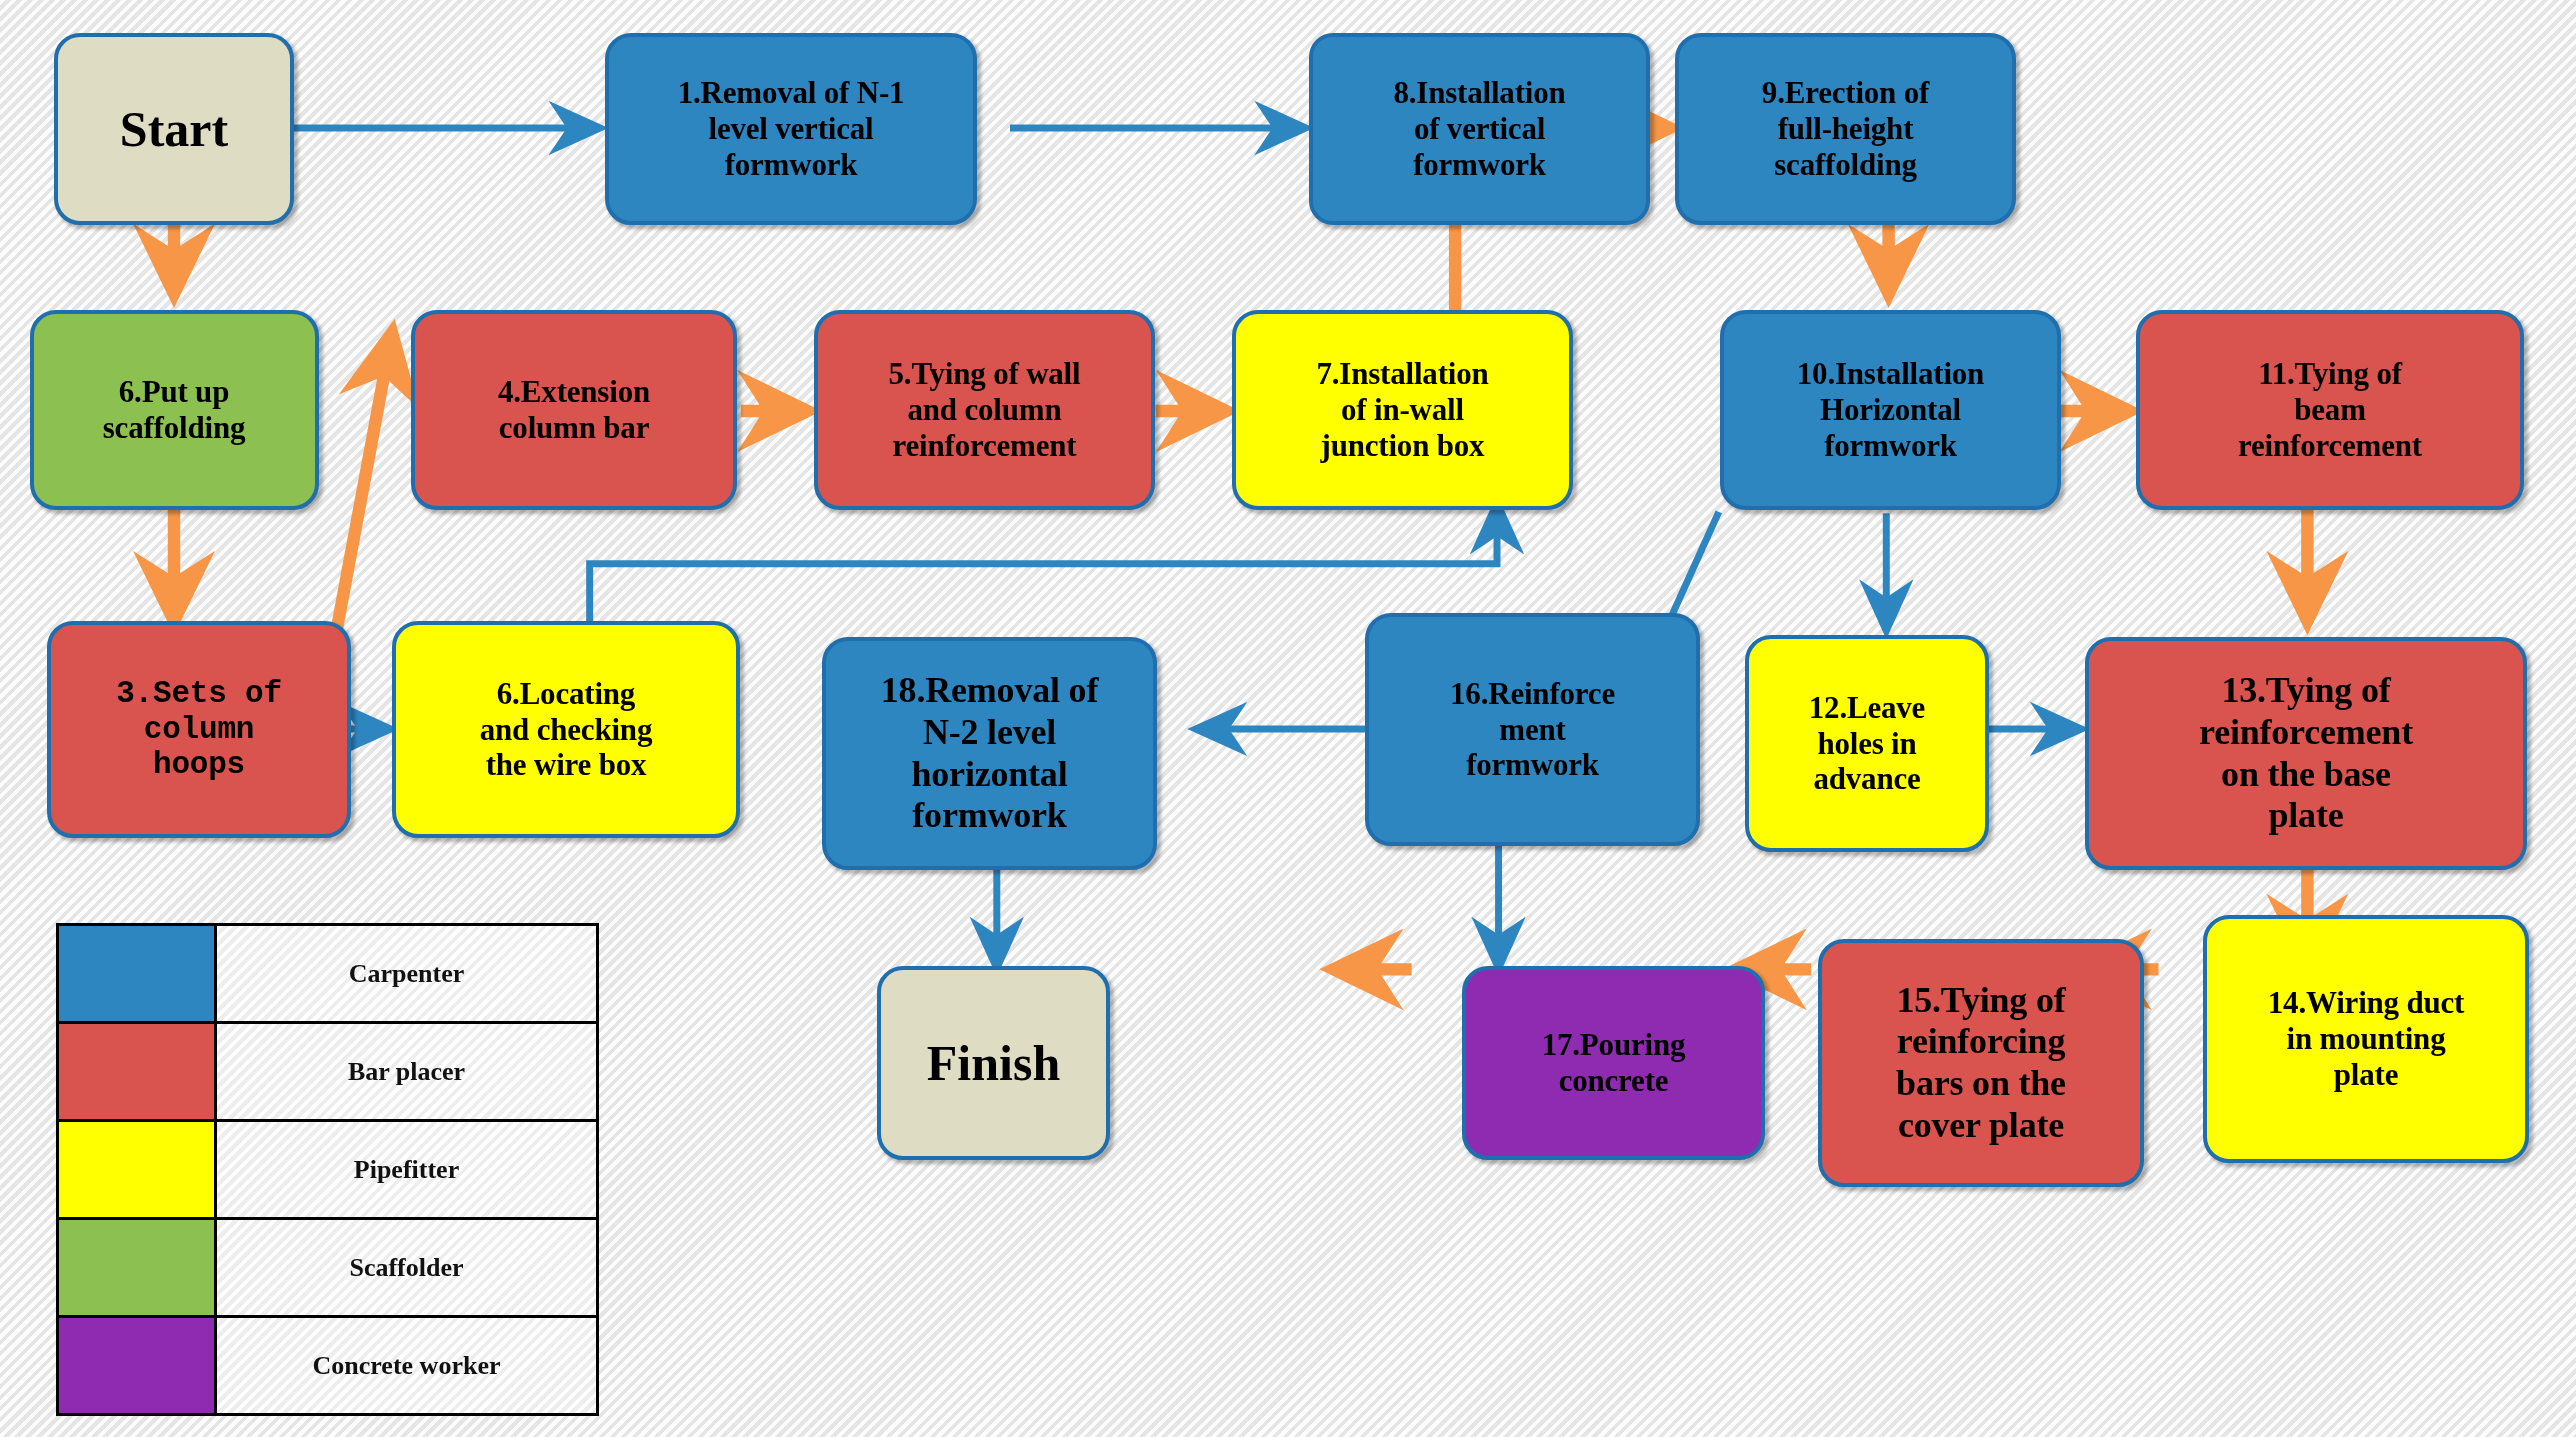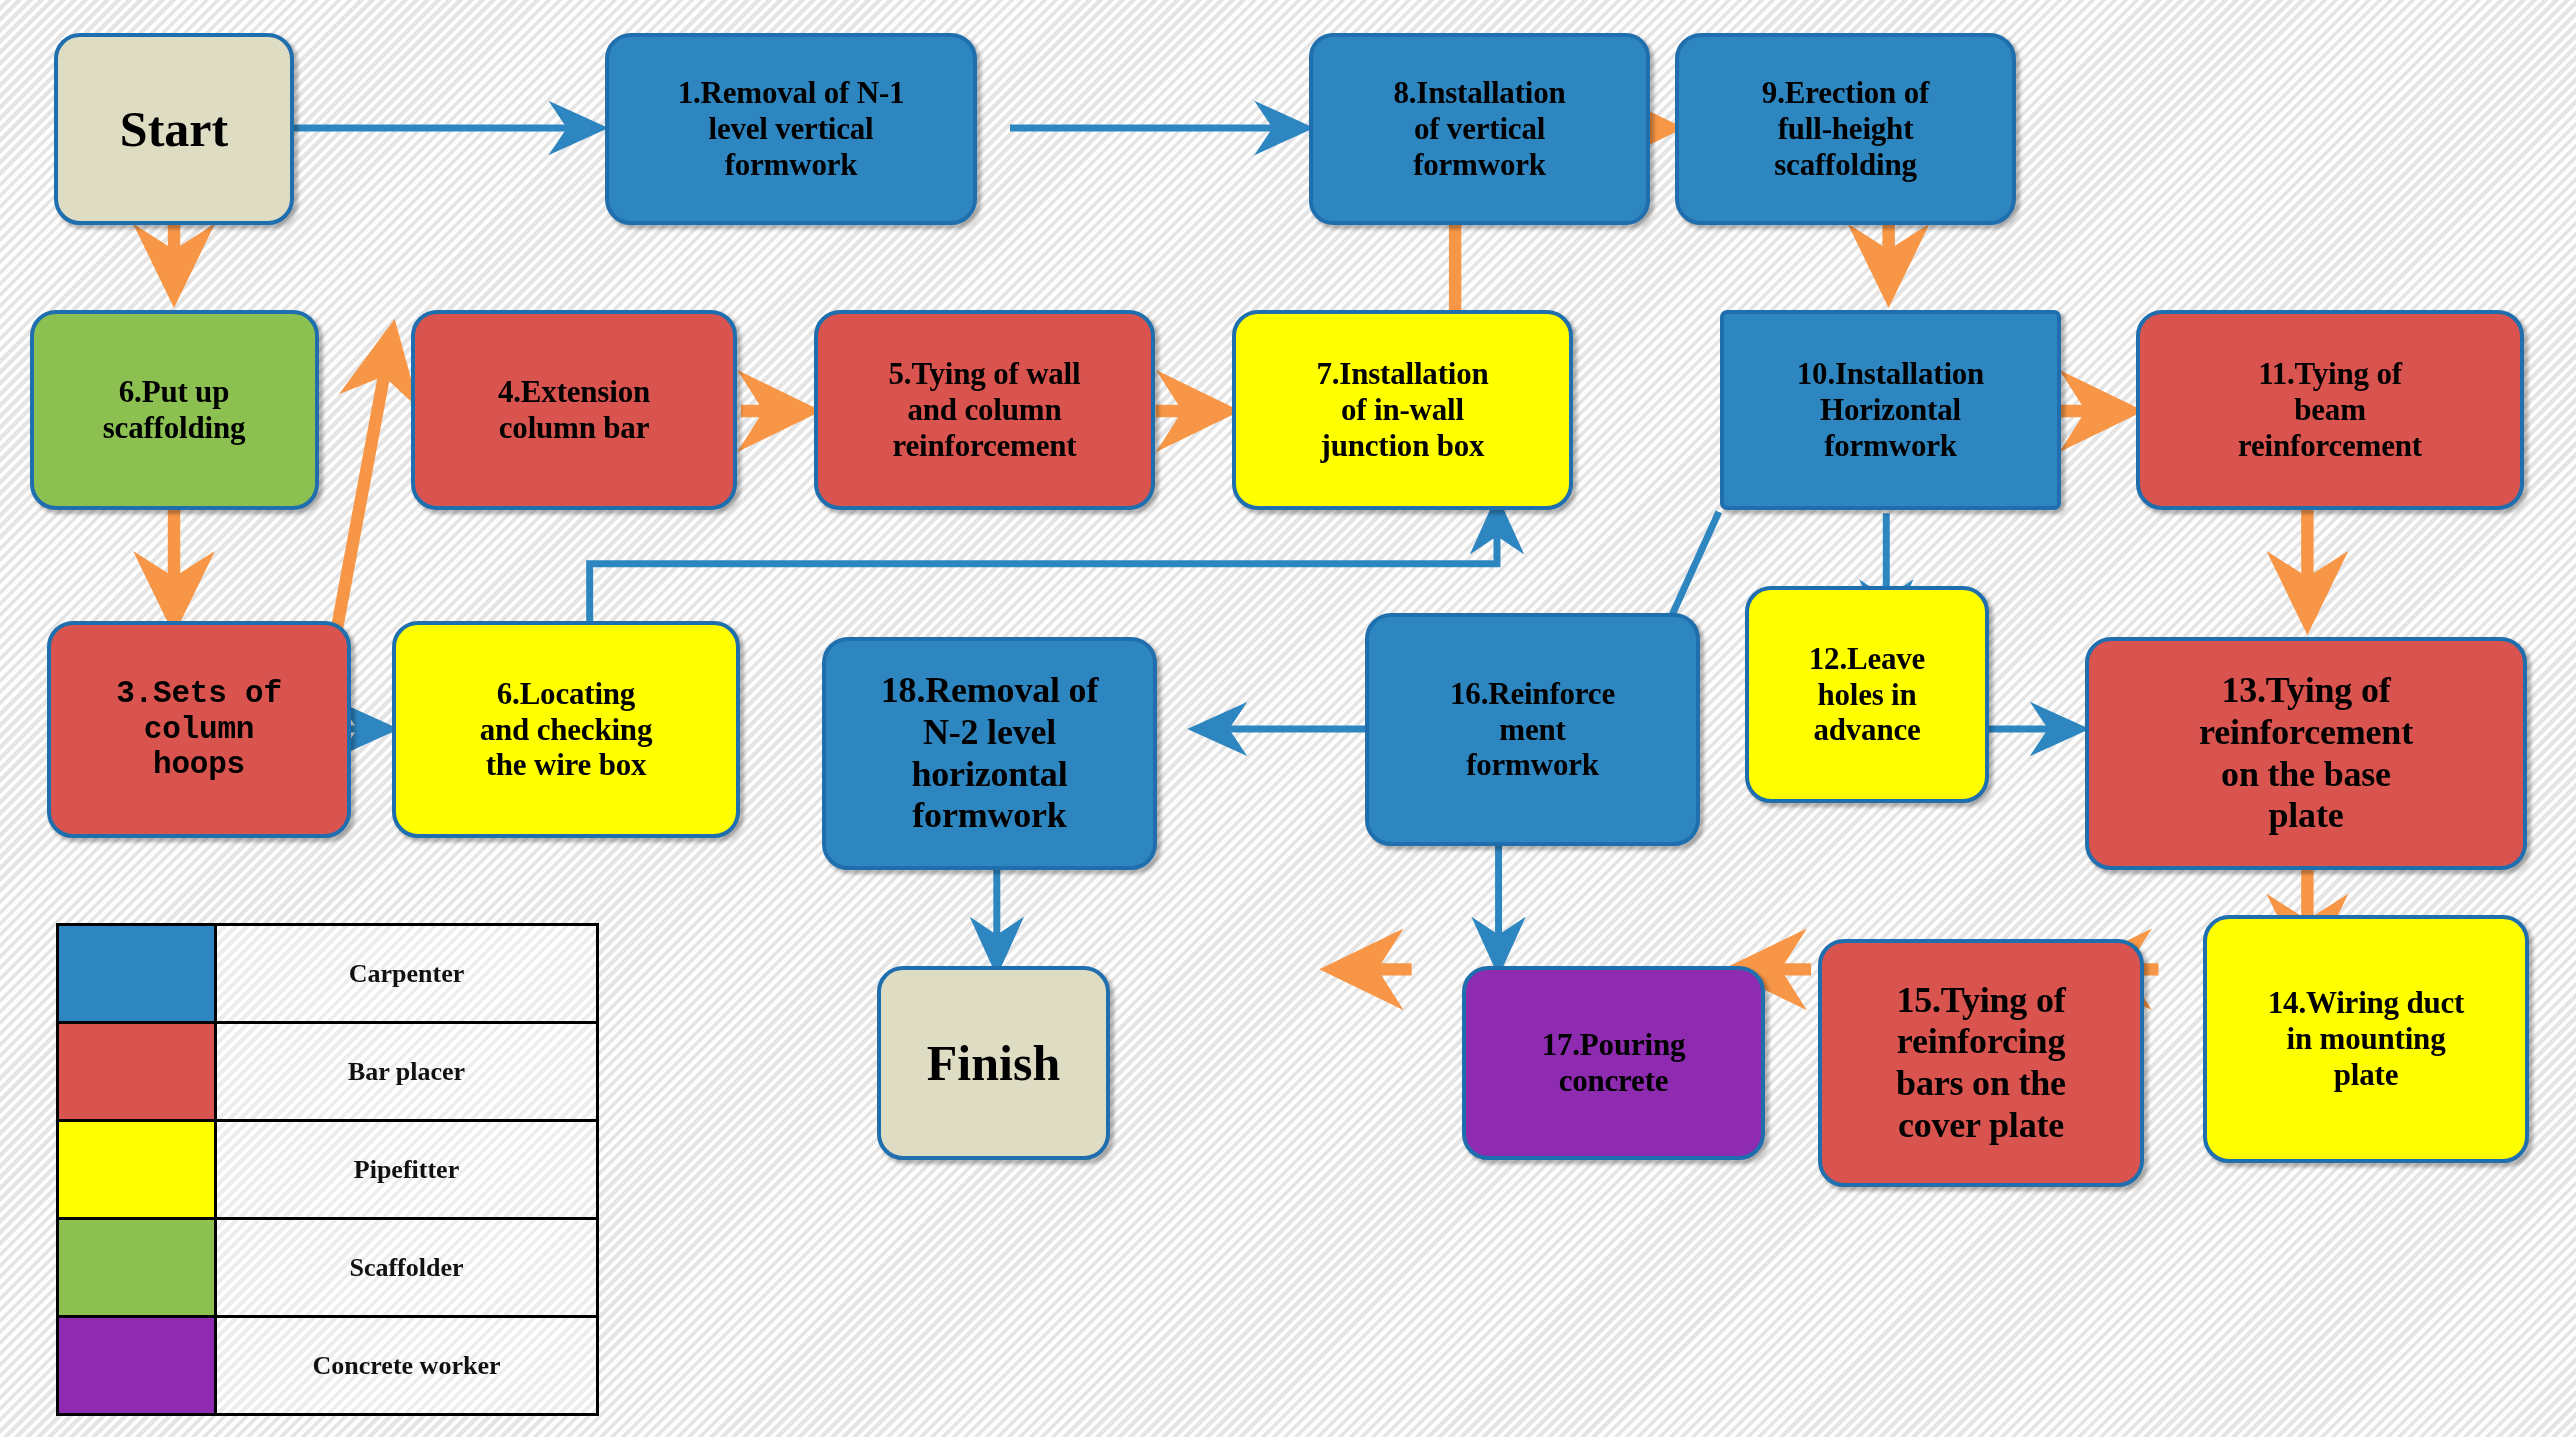--- a/index.html
+++ b/index.html
@@ -149,21 +149,21 @@
 column bar</div>
 
   <div class="node n-red step" style="left:814px;top:310px;width:341px;height:200px;">5.Tying of wall
 and column
 reinforcement</div>
 
   <div class="node n-yellow step" style="left:1232px;top:310px;width:341px;height:200px;">7.Installation
 of in-wall
 junction box</div>
 
-  <div class="node n-blue step" style="left:1720px;top:310px;width:341px;height:200px;border-radius:7px;">10.Installation
+  <div class="node n-blue step" style="left:1720px;top:310px;width:341px;height:200px;">10.Installation
 Horizontal
 formwork</div>
 
   <div class="node n-red step" style="left:2136px;top:310px;width:388px;height:200px;">11.Tying of
 beam
 reinforcement</div>
 
   <div class="node n-red step" style="left:47px;top:621px;width:304px;height:217px;font-family:Liberation Mono, monospace;">3.Sets of
 column
 hoops</div>
@@ -174,21 +174,21 @@
 
   <div class="node n-blue step-sm" style="left:822px;top:613px;width:335px;height:233px;">18.Removal of
 N-2 level
 horizontal
 formwork</div>
 
   <div class="node n-blue step" style="left:1365px;top:613px;width:335px;height:233px;">16.Reinforce
 ment
 formwork</div>
 
-  <div class="node n-yellow step" style="left:1745px;top:586px;width:244px;height:217px;">12.Leave
+  <div class="node n-yellow step" style="left:1745px;top:635px;width:244px;height:217px;">12.Leave
 holes in
 advance</div>
 
   <div class="node n-red step-sm" style="left:2085px;top:613px;width:442px;height:233px;">13.Tying of
 reinforcement
 on the base
 plate</div>
 
   <div class="node n-beige terminal" style="left:877px;top:966px;width:233px;height:194px;">Finish</div>
 

